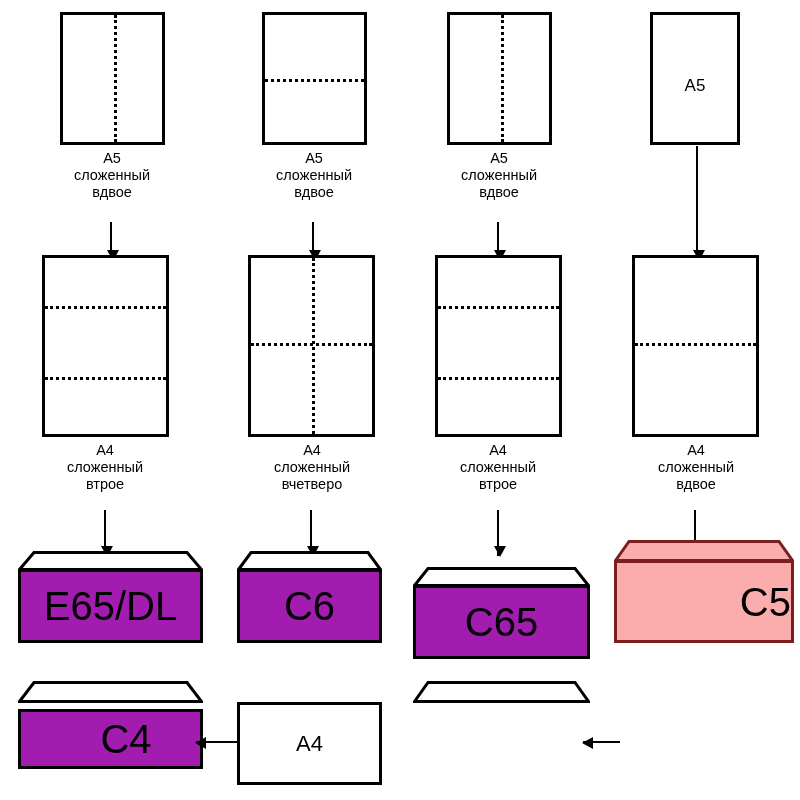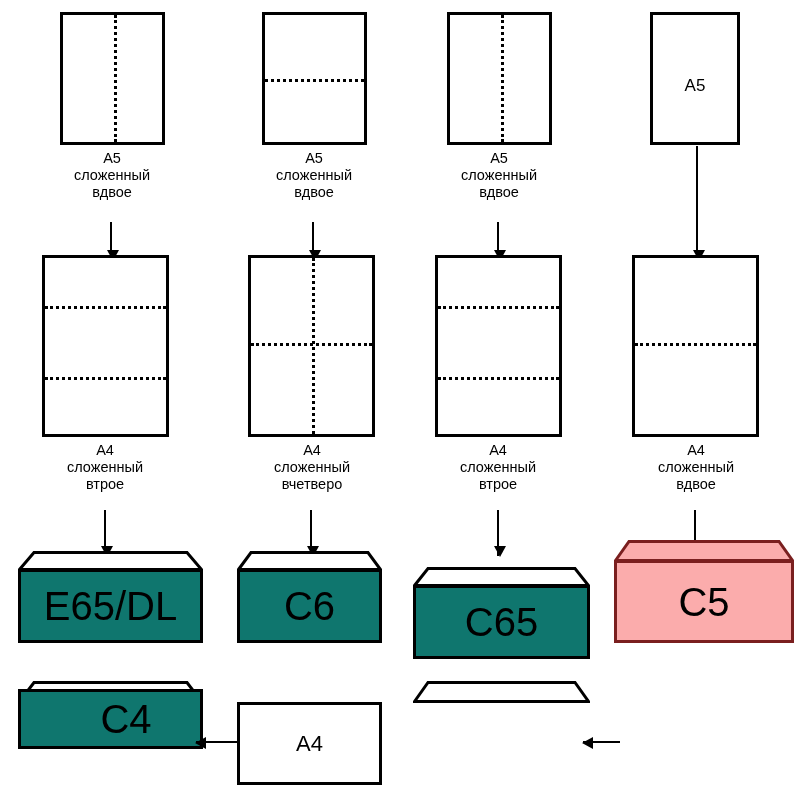--- a/index.html
+++ b/index.html
@@ -109,21 +109,21 @@
   .envelope .env-flap svg {
     display: block;
     width: 100%;
     height: 100%;
   }
   .envelope .env-body {
     position: absolute;
     left: 0;
     box-sizing: border-box;
     border: 3px solid #000000;
-    background: #0f766e;
+    background: #a21caf;
     width: 100%;
     display: flex;
     align-items: center;
     justify-content: center;
   }
   .envelope .env-name {
     font-size: 40px;
     line-height: 1;
     letter-spacing: 0px;
     color: #000000;
@@ -247,32 +247,32 @@
       <span class="env-name">C65</span>
     </div>
   </div>
 
   <div class="envelope highlight" style="left:614px; top:540px; width:180px; height:103px;">
     <div class="env-flap" style="height:22px;">
       <svg viewBox="0 0 180 22" preserveAspectRatio="none">
         <polygon points="1.5,20.5 15,1.5 165,1.5 178.5,20.5" fill="#FBACAC" stroke="#7a1f1f" stroke-width="3" vector-effect="non-scaling-stroke"></polygon>
       </svg>
     </div>
-    <div class="env-body" style="top:20px; height:83px;">
+    <div class="env-body" style="top:20px; height:83px;justify-content:flex-end;">
       <span class="env-name">C5</span>
     </div>
   </div>
 
   <div class="envelope" style="left:18px; top:681px; width:185px; height:105px;">
     <div class="env-flap" style="height:22px;">
       <svg viewBox="0 0 185 22" preserveAspectRatio="none">
         <polygon points="1.5,20.5 16,1.5 169,1.5 183.5,20.5" fill="#ffffff" stroke="#000000" stroke-width="3" vector-effect="non-scaling-stroke"></polygon>
       </svg>
     </div>
-    <div class="env-body" style="top:8px; height:60px;padding-left:31px;">
+    <div class="env-body" style="top:28px; height:60px;padding-left:31px;">
       <span class="env-name">C4</span>
     </div>
   </div>
   <div class="arrow-left" style="left:196px; top:741px; width:48px;"></div>
   <div class="plainbox" style="left:237px; top:702px; width:145px; height:83px;">
     <span>A4</span>
   </div>
 
   <div class="envelope" style="left:413px; top:681px; width:177px; height:105px;">
     <div class="env-flap" style="height:22px;">

